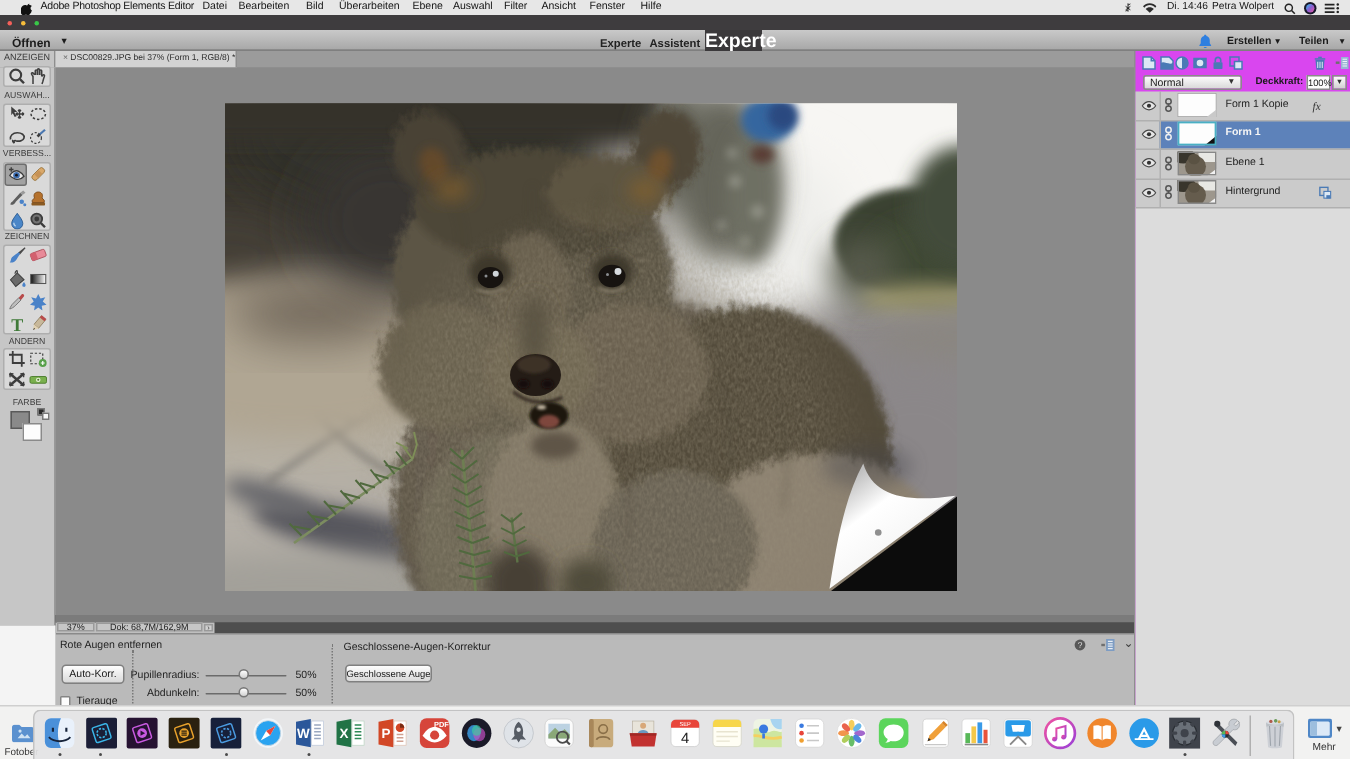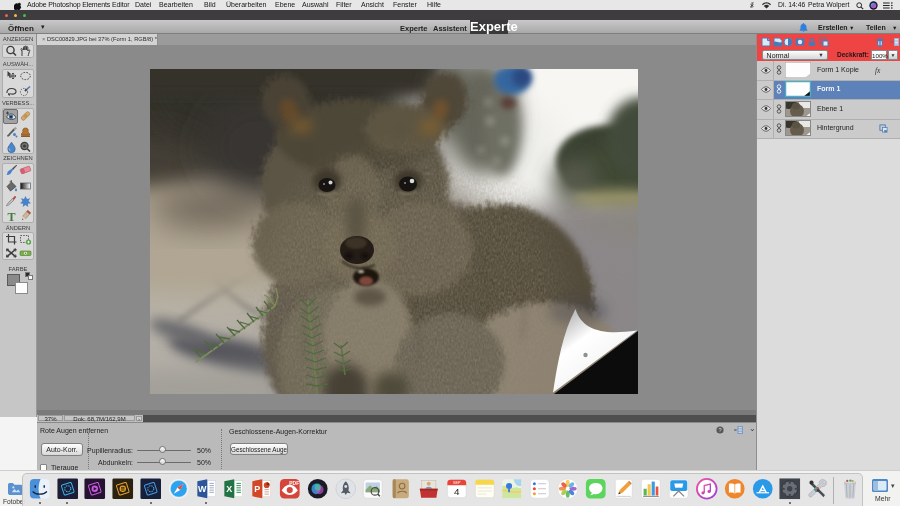--- a/index.html
+++ b/index.html
@@ -17,21 +17,21 @@
 #tabrow{left:0;top:34px;width:900px;height:11px;background:#9b9b9b;}
 #anz{left:0;top:0;width:37px;height:11px;background:#c5c5c5;color:#3a3a3a;font-size:6px;line-height:11px;text-align:center;border-right:1px solid #8e8e8e;}
 #doctab{left:37px;top:0;width:121px;height:11px;background:#d3d3d3;color:#2b2b2b;font-size:5.7px;line-height:11px;border-right:1px solid #8e8e8e;white-space:nowrap;}
 
 #toolbar{left:0;top:45px;width:37px;height:372px;background:#c6c6c6;border-right:1px solid #999;}
 .tsec{position:absolute;left:0;width:36px;text-align:center;font-size:5.8px;color:#3c3c3c;white-space:nowrap;overflow:hidden;}
 .tico{position:absolute;width:13px;height:12px;}
 
 #canvas{left:37px;top:45px;width:719px;height:369px;background:#8a8a8a;}
 
-#rpanel{left:756px;top:34px;width:144px;height:437px;background:#ef4444;border-left:1px solid #8e8e8e;}
+#rpanel{left:756px;top:34px;width:144px;height:437px;background:#d946ef;border-left:1px solid #8e8e8e;}
 #rlower{position:absolute;left:0;top:104px;width:144px;height:333px;background:#dcdcdc;}
 
 #statusbar{left:37px;top:410px;width:719px;height:12px;background:#4e4e4e;}
 
 #options{left:37px;top:422px;width:719px;height:48px;background:#bababa;border-top:1px solid #8a8a8a;color:#1f1f1f;}
 
 #bottomstrip{left:0;top:470px;width:900px;height:36px;background:#f2f2f1;border-top:1px solid #cfcfcf;}
 #lbot{left:0;top:417px;width:37px;height:53px;background:#f4f4f4;}
 
 #dock{left:22px;top:473px;width:841px;height:33px;background:rgba(228,228,229,0.93);border:1px solid rgba(160,160,160,0.5);border-bottom:none;border-radius:5px 5px 0 0;}

